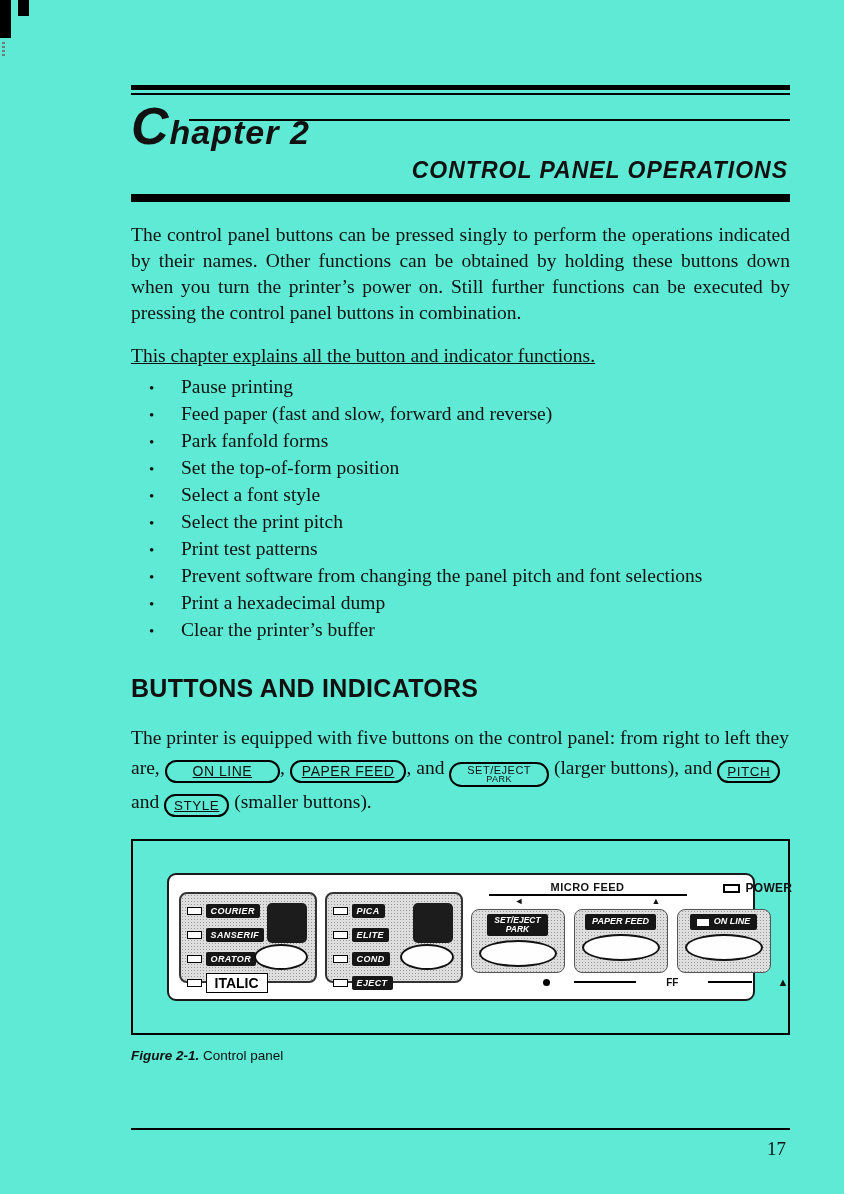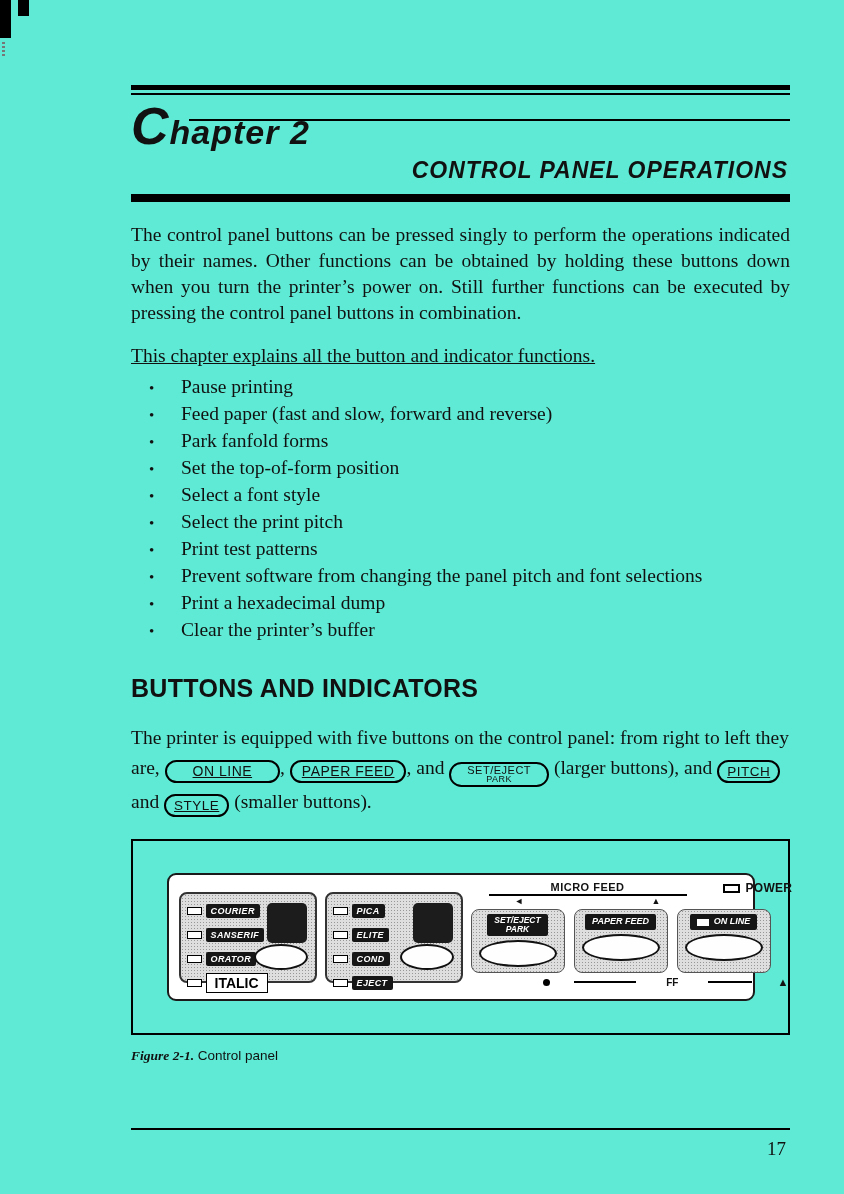--- a/index.html
+++ b/index.html
@@ -103,21 +103,21 @@
   .cluster .oval-btn { width:78px; height:27px; }
 
   .ff-row { display:flex; align-items:center; justify-content:flex-end; margin-top:4px; padding-right:8px;gap:24px; }
   .ff-dot { width:7px; height:7px; background:#000; border-radius:50%; }
   .ff-seg1 { width:62px; border-top:2px solid #000; height:0; }
   .ff-seg2 { width:44px; border-top:2px solid #000; height:0; }
   .ff-label { font-family:"Liberation Sans", sans-serif; font-weight:bold; font-size:10px; padding:0 6px; }
   .ff-arrow { font-size:11px; line-height:11px; margin-left:1px; }
 
   .caption { margin-top:13px; font-family:"Liberation Sans", sans-serif; font-size:13.5px; }
-  .caption .cap-b { font-weight:bold; font-style:italic;font-family:Liberation Serif, serif; }
+  .caption .cap-b { font-weight:bold; font-style:italic; }
 
   .footer { position:absolute; left:131px; width:659px; top:1128px; border-top:2px solid #000; }
   .page-num { text-align:right; font-size:19px; margin-top:8px; padding-right:4px; }
 </style>
 </head>
 <body>
 
 <div class="page">
 
   <div class="artifact-bar"></div>

